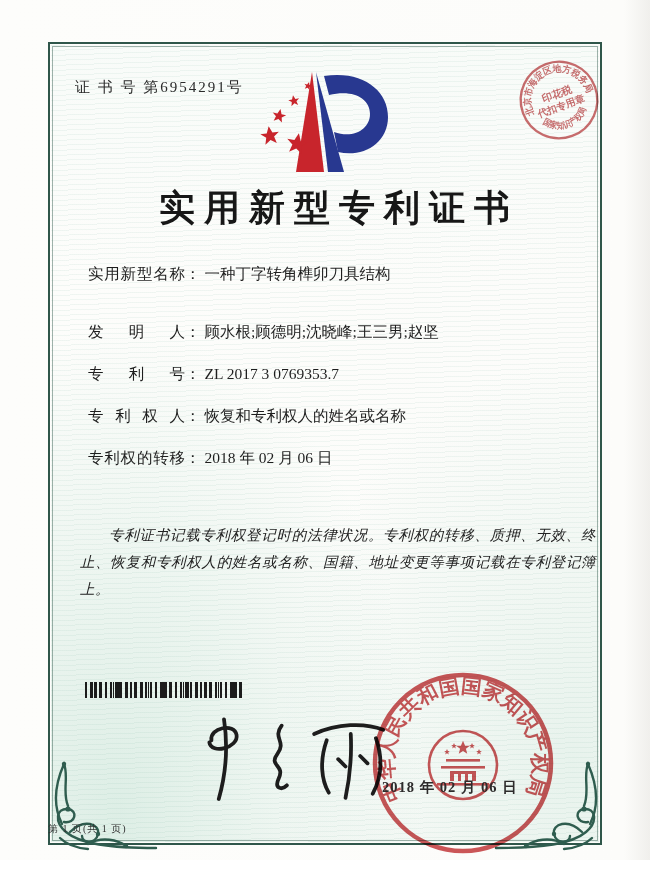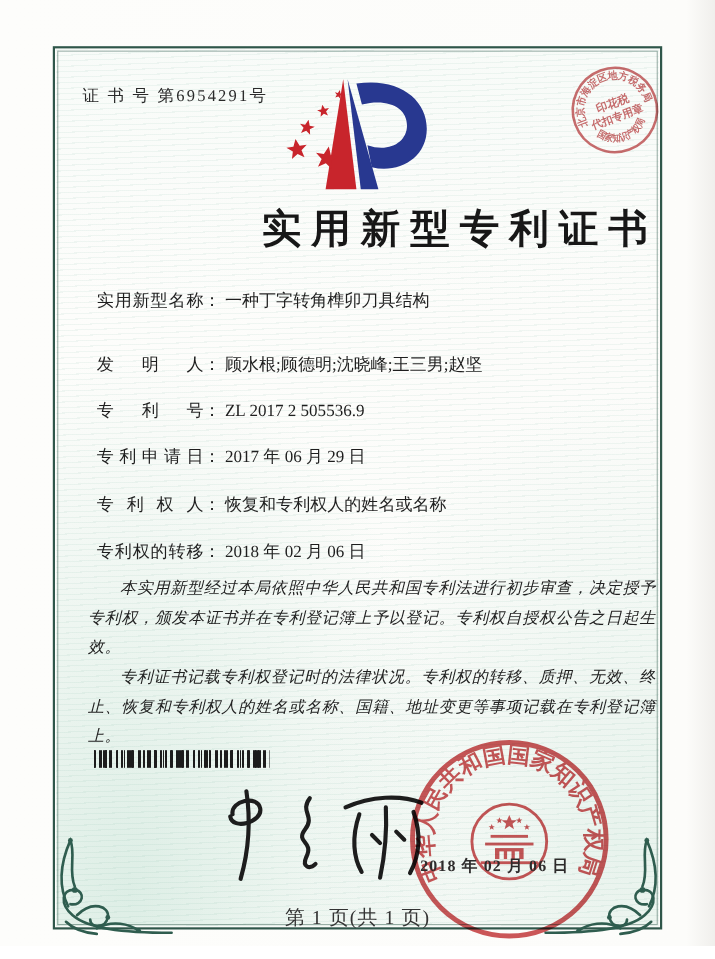--- a/index.html
+++ b/index.html
@@ -11,21 +11,21 @@
            border:2px solid #2f564a; }
   .frame::before { content:""; position:absolute; inset:2px; border:1px solid rgba(47,86,74,.45); }
   .inner-bg { position:absolute; left:51px; top:45px; width:548px; height:797px;
     background:
       repeating-linear-gradient(178deg, rgba(120,180,160,.10) 0 1px, transparent 1px 5px),
       radial-gradient(ellipse at 12% 96%, rgba(140,200,175,.28), transparent 45%),
       radial-gradient(ellipse at 95% 90%, rgba(140,200,175,.18), transparent 40%),
       linear-gradient(180deg, rgba(245,250,247,.6), rgba(255,255,255,0) 30%); }
   .cert-no { position:absolute; left:75px; top:78px; font-size:15px; letter-spacing:2px; color:#2a2a2a; }
   .logo { position:absolute; left:250px; top:68px; width:150px; height:112px; }
-  .title { position:absolute; left:44px; top:184px; width:554px; text-align:right;
+  .title { position:absolute; left:62px; top:184px; width:554px; text-align:center;
            font-size:36px; font-weight:bold; letter-spacing:9px; color:#171717; }
   .fields { position:absolute; left:88px; top:262px; width:470px; font-size:15.5px; color:#1e1e1e; }
   .field-row { white-space:nowrap; line-height:23px; }
   .fr1 { margin-bottom:35px;font-family:Liberation Serif, serif; } .fr2 { margin-bottom:19px; } .fr3 { margin-bottom:19px; }
   .fr4 { margin-bottom:21px; } .fr5 { margin-bottom:19px; }
   .flabel { display:inline-block; width:97px; text-align:justify; text-align-last:justify; }
   .fcolon { margin-right:4px; }
   .paras { position:absolute; left:80px; top:522px; width:516px; font-size:14.5px;
            line-height:27px; text-align:justify; color:#222; font-style:italic; letter-spacing:.4px; }
   .paras p { text-indent:2em; }
@@ -36,22 +36,22 @@
       repeating-linear-gradient(90deg,transparent 0 9px,#1c1c1c 9px 12px,transparent 12px 23px); }
   .signoff { position:absolute; left:90px; top:736px; font-family:"Liberation Sans","DejaVu Sans",sans-serif;
              font-size:16.5px; color:#3a3a3a; letter-spacing:4px; line-height:31px; font-weight:500; }
   .signature { position:absolute; left:180px; top:708px; width:220px; height:96px; }
   .seal { position:absolute; left:368px; top:668px; width:190px; height:190px;
           opacity:.85; mix-blend-mode:multiply; }
   .seal-date { position:absolute; left:382px; top:778px; width:170px; font-size:14.5px;
                font-weight:bold; color:#2d2b2b; letter-spacing:1px; white-space:nowrap; z-index:5; }
   .tax-stamp { position:absolute; left:505px; top:46px; width:108px; height:108px;
                opacity:.8; mix-blend-mode:multiply; }
-  .footer { position:absolute; left:48px; top:822px; width:554px; text-align:center;
-            font-size:18px; color:#333; letter-spacing:1px; }
+  .footer { position:absolute; left:48px; top:822px; width:554px; text-align:left;
+            font-size:10px; color:#333; letter-spacing:1px; }
   .flourish { position:absolute; width:118px; height:105px; }
   .flourish.fl-left  { left:40px; top:752px; }
   .flourish.fl-right { right:38px; top:752px; transform:scaleX(-1); }
 </style>
 </head>
 <body>
 
 <div class="sheet">
   <div class="inner-bg"></div>
   <div class="frame"></div>
@@ -126,35 +126,31 @@
   <div class="title">实用新型专利证书</div>
 
   <div class="fields">
     <div class="field-row fr1">
       <span class="flabel">实用新型名称</span><span class="fcolon">：</span><span class="fvalue">一种丁字转角榫卯刀具结构</span>
     </div>
     <div class="field-row fr2">
       <span class="flabel">发明人</span><span class="fcolon">：</span><span class="fvalue">顾水根;顾德明;沈晓峰;王三男;赵坚</span>
     </div>
     <div class="field-row fr3">
-      <span class="flabel">专利号</span><span class="fcolon">：</span><span class="fvalue">ZL 2017 2 505536.9</span>
-    </div>
-    <div class="field-row fr4">
-      <span class="flabel">专利申请日</span><span class="fcolon">：</span><span class="fvalue">2017 年 06 月 29 日</span>
+      <span class="flabel">专利号</span><span class="fcolon">：</span><span class="fvalue">ZL 2017 3 0769353.7</span>
     </div>
     <div class="field-row fr5">
       <span class="flabel">专利权人</span><span class="fcolon">：</span><span class="fvalue">恢复和专利权人的姓名或名称</span>
     </div>
     <div class="field-row fr6">
       <span class="flabel">专利权的转移</span><span class="fcolon">：</span><span class="fvalue">2018 年 02 月 06 日</span>
     </div>
   </div>
 
   <div class="paras">
-    <p>本实用新型经过本局依照中华人民共和国专利法进行初步审查，决定授予专利权，颁发本证书并在专利登记簿上予以登记。专利权自授权公告之日起生效。</p>
     <p>专利证书记载专利权登记时的法律状况。专利权的转移、质押、无效、终止、恢复和专利权人的姓名或名称、国籍、地址变更等事项记载在专利登记簿上。</p>
   </div>
 
   <div class="barcode"></div>
 
 
   <svg class="signature" viewBox="0 0 210 90">
     <g stroke="#1d1d1d" stroke-width="3.6" fill="none" stroke-linecap="round">
       <path d="M30,30 C28,18 52,13 54,25 C56,37 30,44 28,32"></path>
       <path d="M42,10 C45,30 45,58 37,86"></path>

